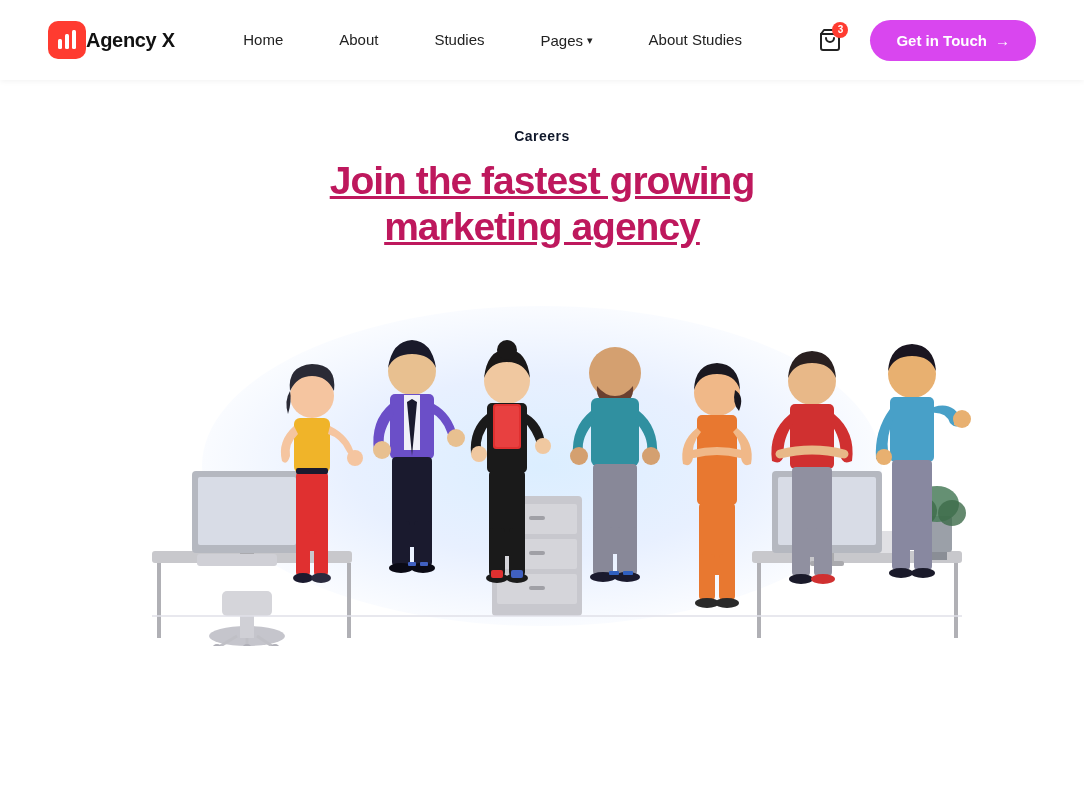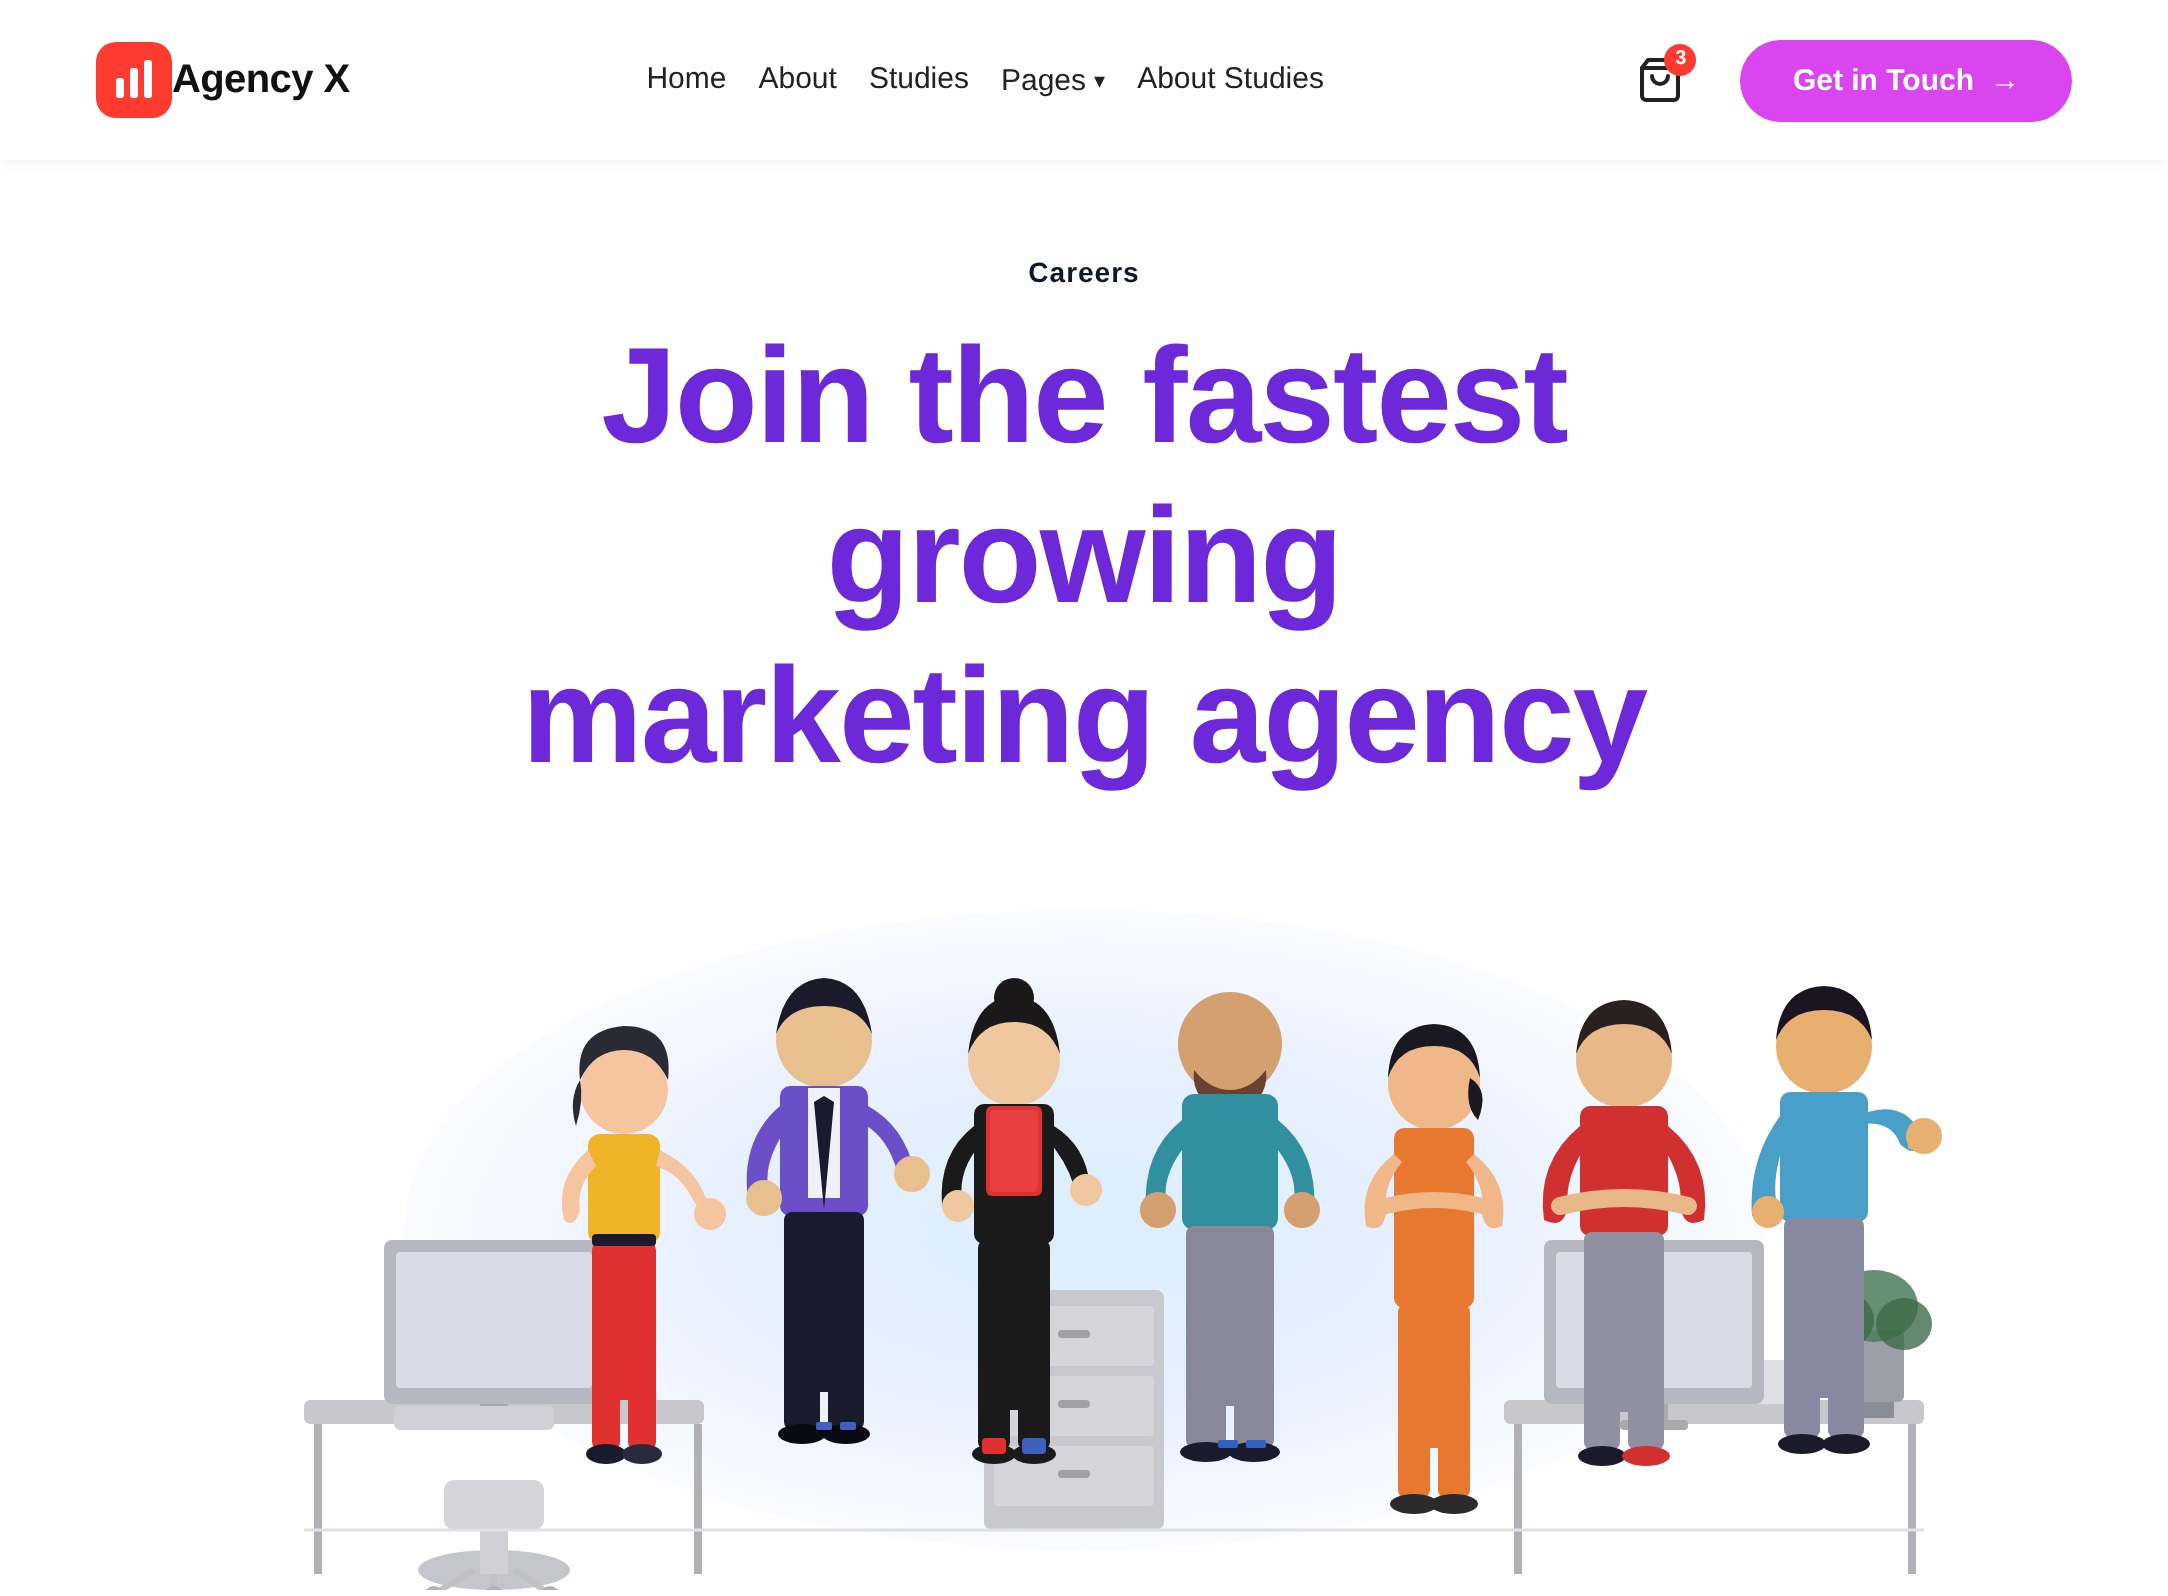--- a/index.html
+++ b/index.html
@@ -40,21 +40,21 @@
     .logo-icon svg { width: 22px; height: 22px; }
     .logo-text {
       font-size: 20px;
       font-weight: 700;
       color: #111;
       letter-spacing: -0.3px;
     }
     .nav-links {
       display: flex;
       align-items: center;
-      gap: 16px;
+      gap: 56px;
       list-style: none;
     }
     .nav-links li a {
       text-decoration: none;
       color: #222;
       font-size: 15px;
       font-weight: 500;
       transition: color 0.2s;
     }
     .pages-link {
@@ -115,27 +115,28 @@
       overflow: hidden;
     }
     .hero-label {
       color: #0f172a;
       font-size: 14px;
       font-weight: 700;
       letter-spacing: 0.5px;
       margin-bottom: 14px;
     }
     .hero-title {
-      font-size: 68px;
+      font-size: 39px;
       font-weight: 900;
-      color: #6d28d9;
+      color: #be185d;
       line-height: 1.18;
       max-width: 640px;
       margin: 0 auto 36px;
       letter-spacing: -1px;
+      text-decoration: underline;
     }
 
     
     .illustration-area {
       position: relative;
       width: 100%;
       max-width: 1000px;
       margin: 0 auto;
       height: 360px;
     }

